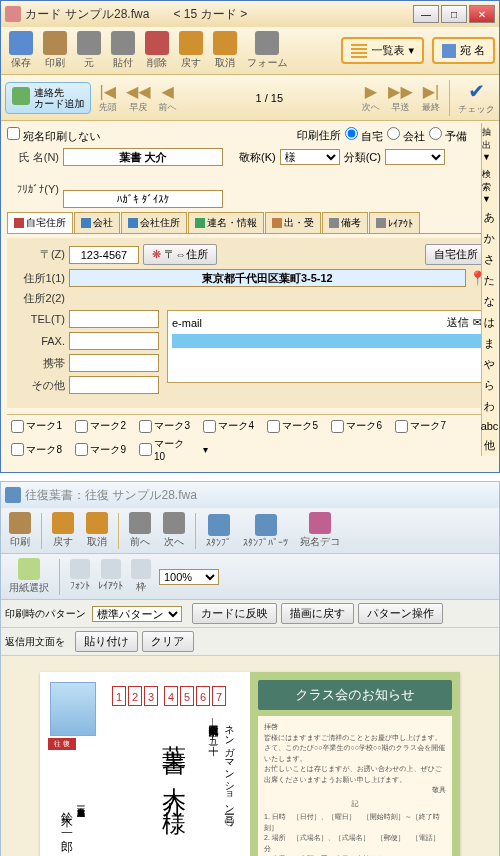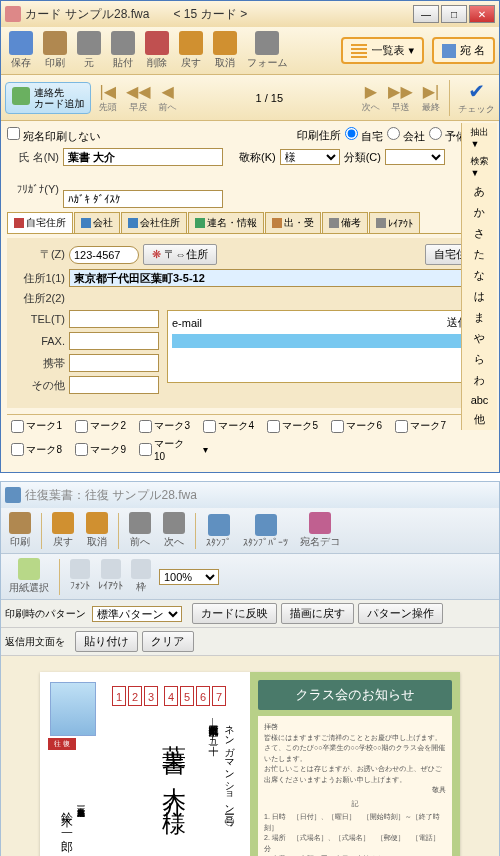--- a/index.html
+++ b/index.html
@@ -19,31 +19,31 @@
 .rbtn .stripes { width: 16px; height: 14px; background: repeating-linear-gradient(#e8a030,#e8a030 2px,transparent 2px,transparent 4px); }
 .nav { display: flex; align-items: center; padding: 4px; gap: 6px; background: linear-gradient(#fdf6e2,#f3e3b8); border-bottom: 1px solid #d4b878; }
 .addbtn { background: linear-gradient(#def0fb,#bde0f5); border: 1px solid #7bb8e0; border-radius: 4px; padding: 4px 6px; font-size: 10px; display: flex; gap: 4px; }
 .navarrow { font-size: 16px; color: #b8924a; padding: 0 2px; }
 .navlbl { font-size: 9px; color: #777; }
 .navgrp { display: flex; flex-direction: column; align-items: center; }
 .check { font-size: 20px; color: #2060c0; }
 .body { background: #fdf5e2; padding: 6px; font-size: 11px; position: relative; }
 .row { display: flex; align-items: center; margin-bottom: 4px; gap: 4px; }
 .lbl { width: 52px; text-align: right; color: #333; font-size: 11px; }
-input[type=text] { border: 1px solid #b0904a; padding: 2px 4px; font-size: 11px; background: #fff; }
+input[type=text] { border: 1px solid #b0904a; padding: 2px 4px; font-size: 11px; background: #fff; text-align: center; }
 select { border: 1px solid #b0904a; font-size: 11px; background: #fff; }
 .namefield { font-size: 16px; font-weight: bold; width: 160px; padding: 3px; }
 .tabs { display: flex; border-bottom: 1px solid #c0a050; margin: 4px 0; font-size: 10px; }
 .tab { padding: 3px 6px; border: 1px solid #c0a050; border-bottom: none; background: #f5e8c8; margin-right: 1px; display: flex; align-items: center; gap: 2px; }
 .tab.active { background: #fff; }
 .formarea { background: #f5e8c8; padding: 6px; }
 .addr1 { width: 250px; background: #e0f0ff !important; font-weight: bold; }
 .marks { display: flex; flex-wrap: wrap; gap: 4px 8px; padding: 4px; font-size: 10px; border-top: 1px solid #d4b878; margin-top: 6px; }
 .marks label { width: 56px; display: flex; align-items: center; gap: 2px; }
-.sidebar { position: absolute; right: 2px; top: 2px; width: 36px; background: #fdf0d0; border-left: 1px solid #d4b878; display: flex; flex-direction: column; align-items: center; font-size: 11px; }
+.sidebar { position: absolute; right: 2px; top: 2px; width: 16px; background: #fdf0d0; border-left: 1px solid #d4b878; display: flex; flex-direction: column; align-items: center; font-size: 11px; }
 .sidebar div { padding: 3px 0; }
 .btn { border: 1px solid #999; background: linear-gradient(#fafafa,#e0e0e0); padding: 2px 8px; font-size: 11px; border-radius: 2px; }
 
 
 .win2 { margin-top: 8px; border: 1px solid #a8c0d8; }
 .tb2 { display: flex; align-items: center; padding: 2px 4px; gap: 4px; background: linear-gradient(#f0f4f8,#dde6ee); border-bottom: 1px solid #b8c8d8; min-height: 40px; }
 .tb2 .tbtn .ic { width: 22px; height: 22px; }
 .tb3 { display: flex; align-items: center; padding: 2px 4px; gap: 6px; background: #f0f0ea; border-bottom: 1px solid #ccc; font-size: 10px; min-height: 28px; }
 .canvas { background: #f5eed8; padding: 16px; display: flex; justify-content: center; }
 .postcard { background: #fff; width: 420px; height: 310px; display: flex; box-shadow: 0 1px 3px rgba(0,0,0,.2); }
@@ -203,21 +203,21 @@
         <div class="tab "><span style="width:10px;height:10px;background:#4080c0"></span>会社住所</div>
         <div class="tab "><span style="width:10px;height:10px;background:#40a060"></span>連名・情報</div>
         <div class="tab "><span style="width:10px;height:10px;background:#c08040"></span>出・受</div>
         <div class="tab "><span style="width:10px;height:10px;background:#888"></span>備考</div>
         <div class="tab "><span style="width:10px;height:10px;background:#888"></span>ﾚｲｱｳﾄ</div>
       </div>
 
     <div class="formarea">
       <div class="row">
         <span class="lbl">〒(Z)</span>
-        <input type="text" style="width: 70px; border-radius: 9px;" value="123-4567">
+        <input type="text" style="width: 70px;" value="123-4567">
         <button class="btn"><span style="color:#c03030">❋</span> <span>〒⇔住所</span></button>
         <span style="flex:1"></span>
         <button class="btn">自宅住所</button>
       </div>
       <div class="row">
         <span class="lbl">住所1(1)</span>
         <input type="text" class="addr1" style="flex: 1 1 0%;" value="東京都千代田区葉町3-5-12">
         <span style="color:#c03030;font-size:14px">📍</span>
       </div>
       <div class="row">

